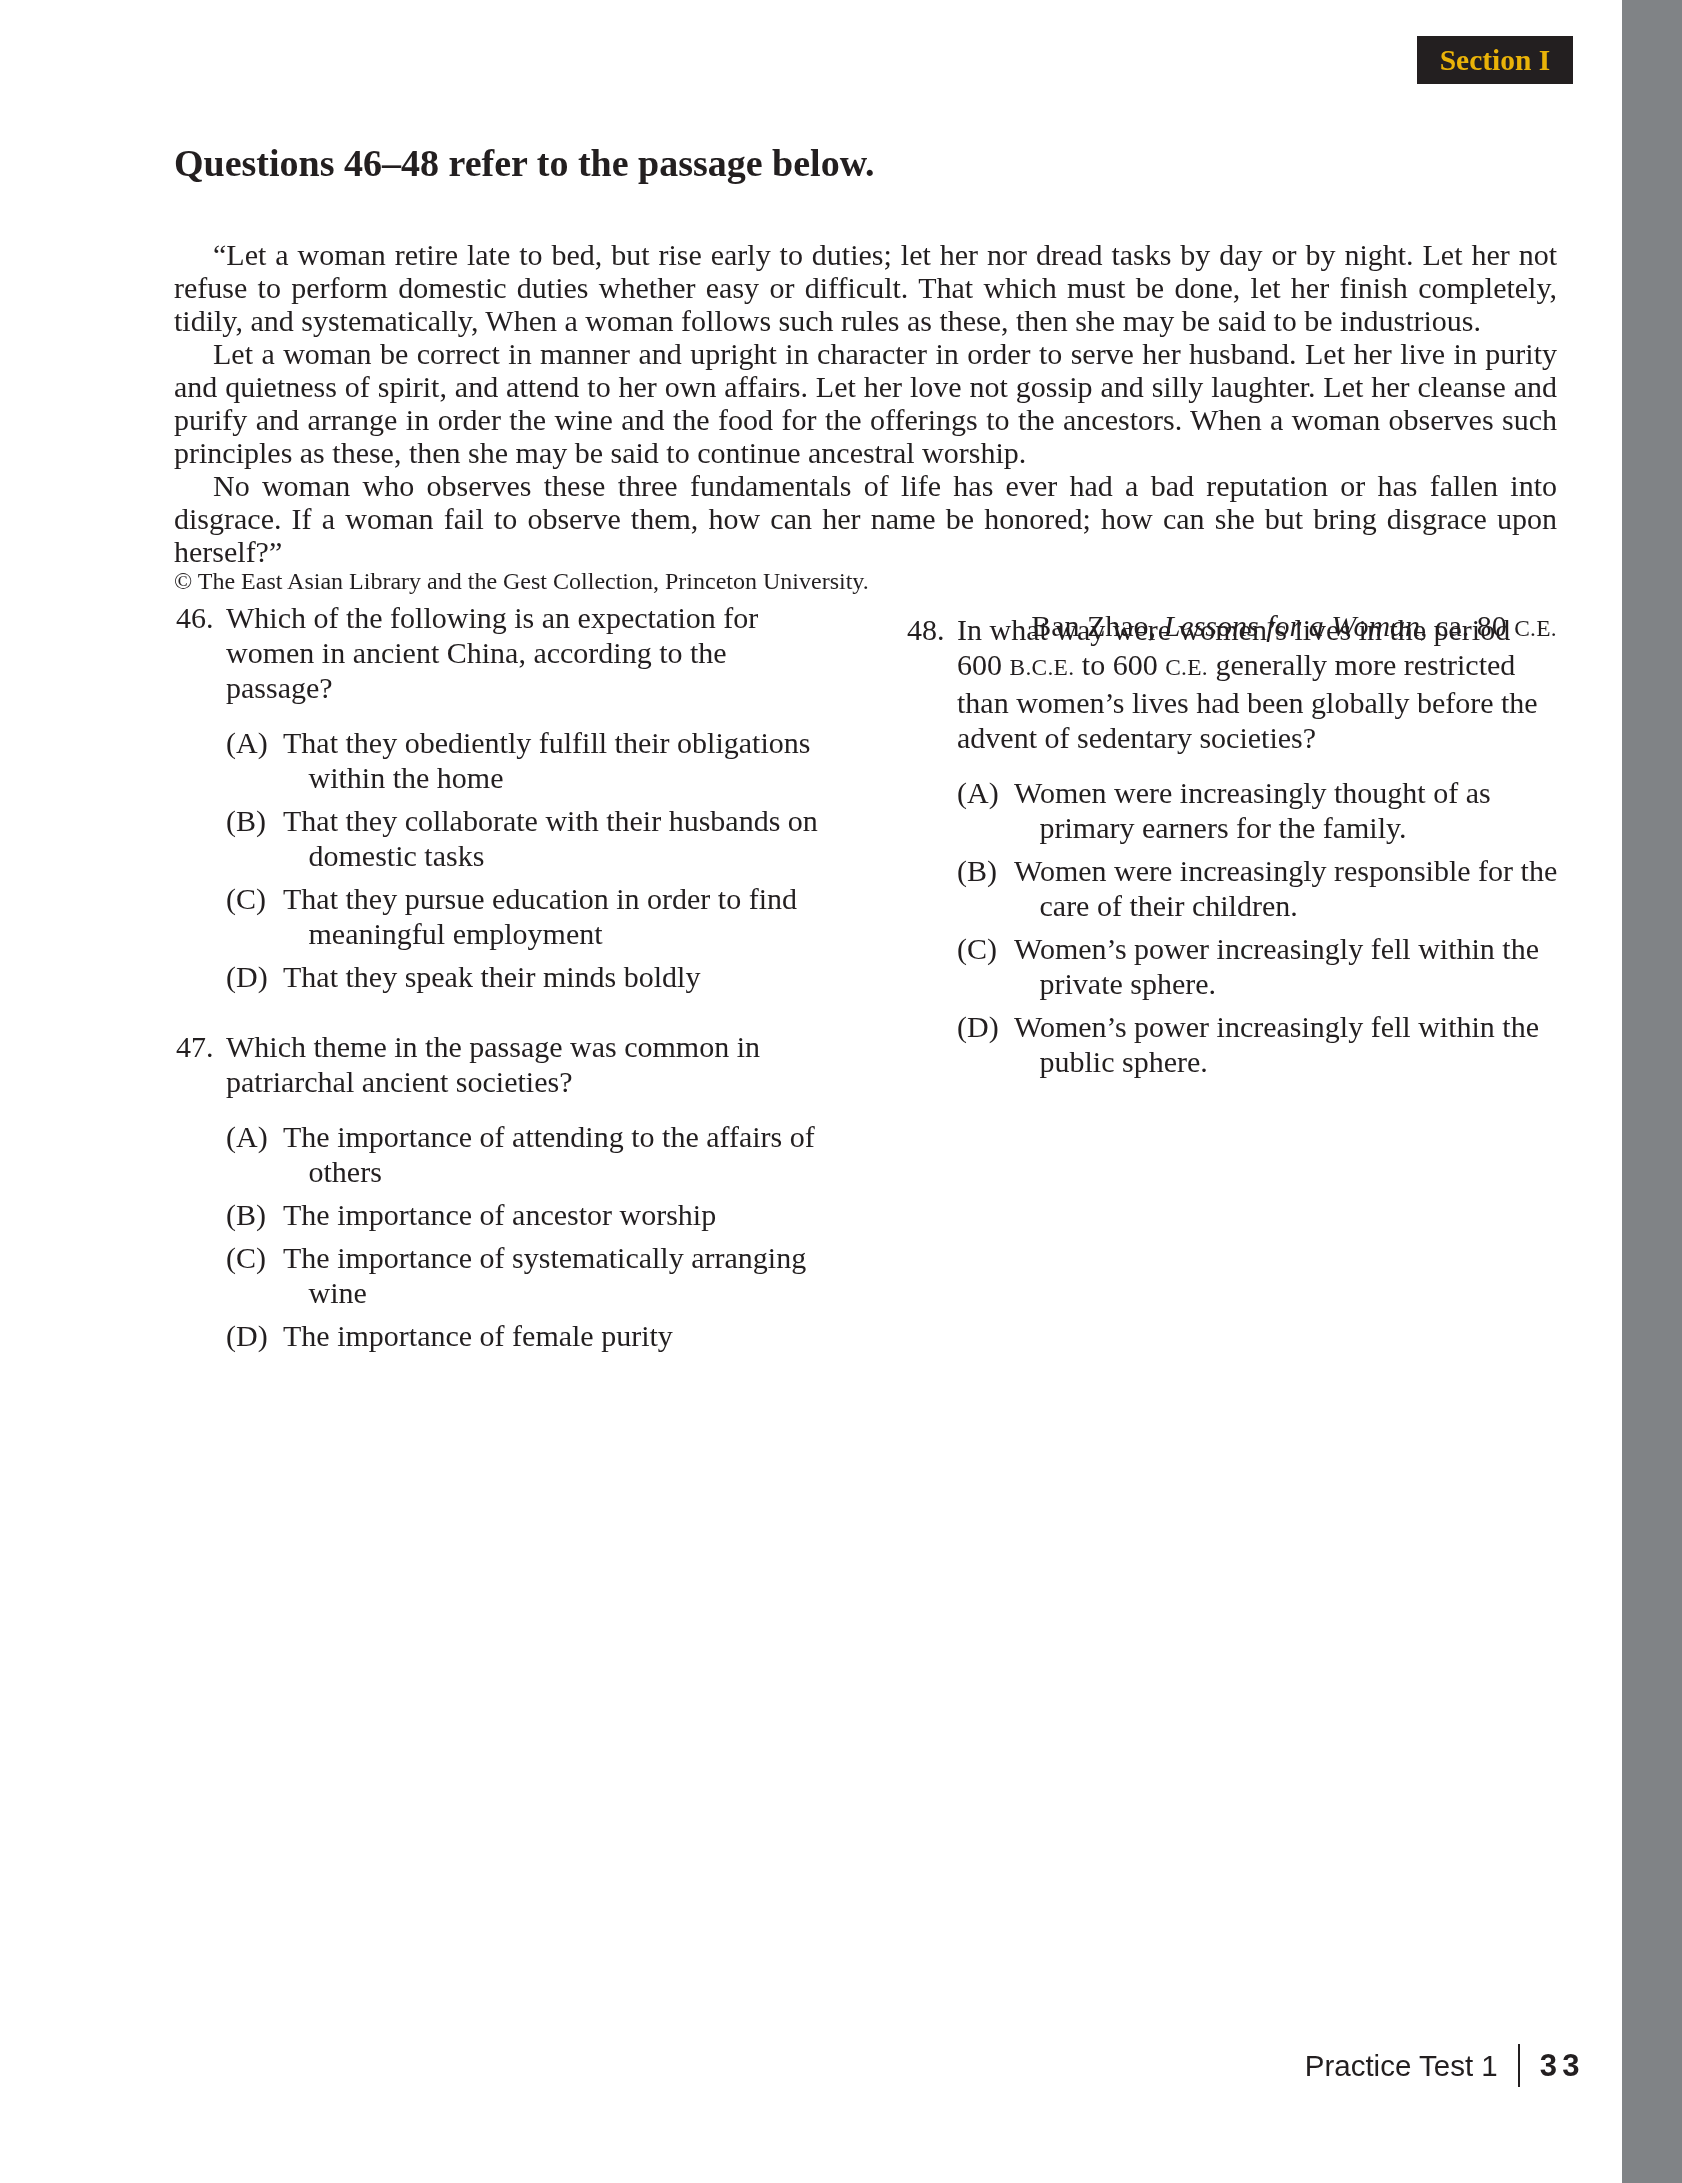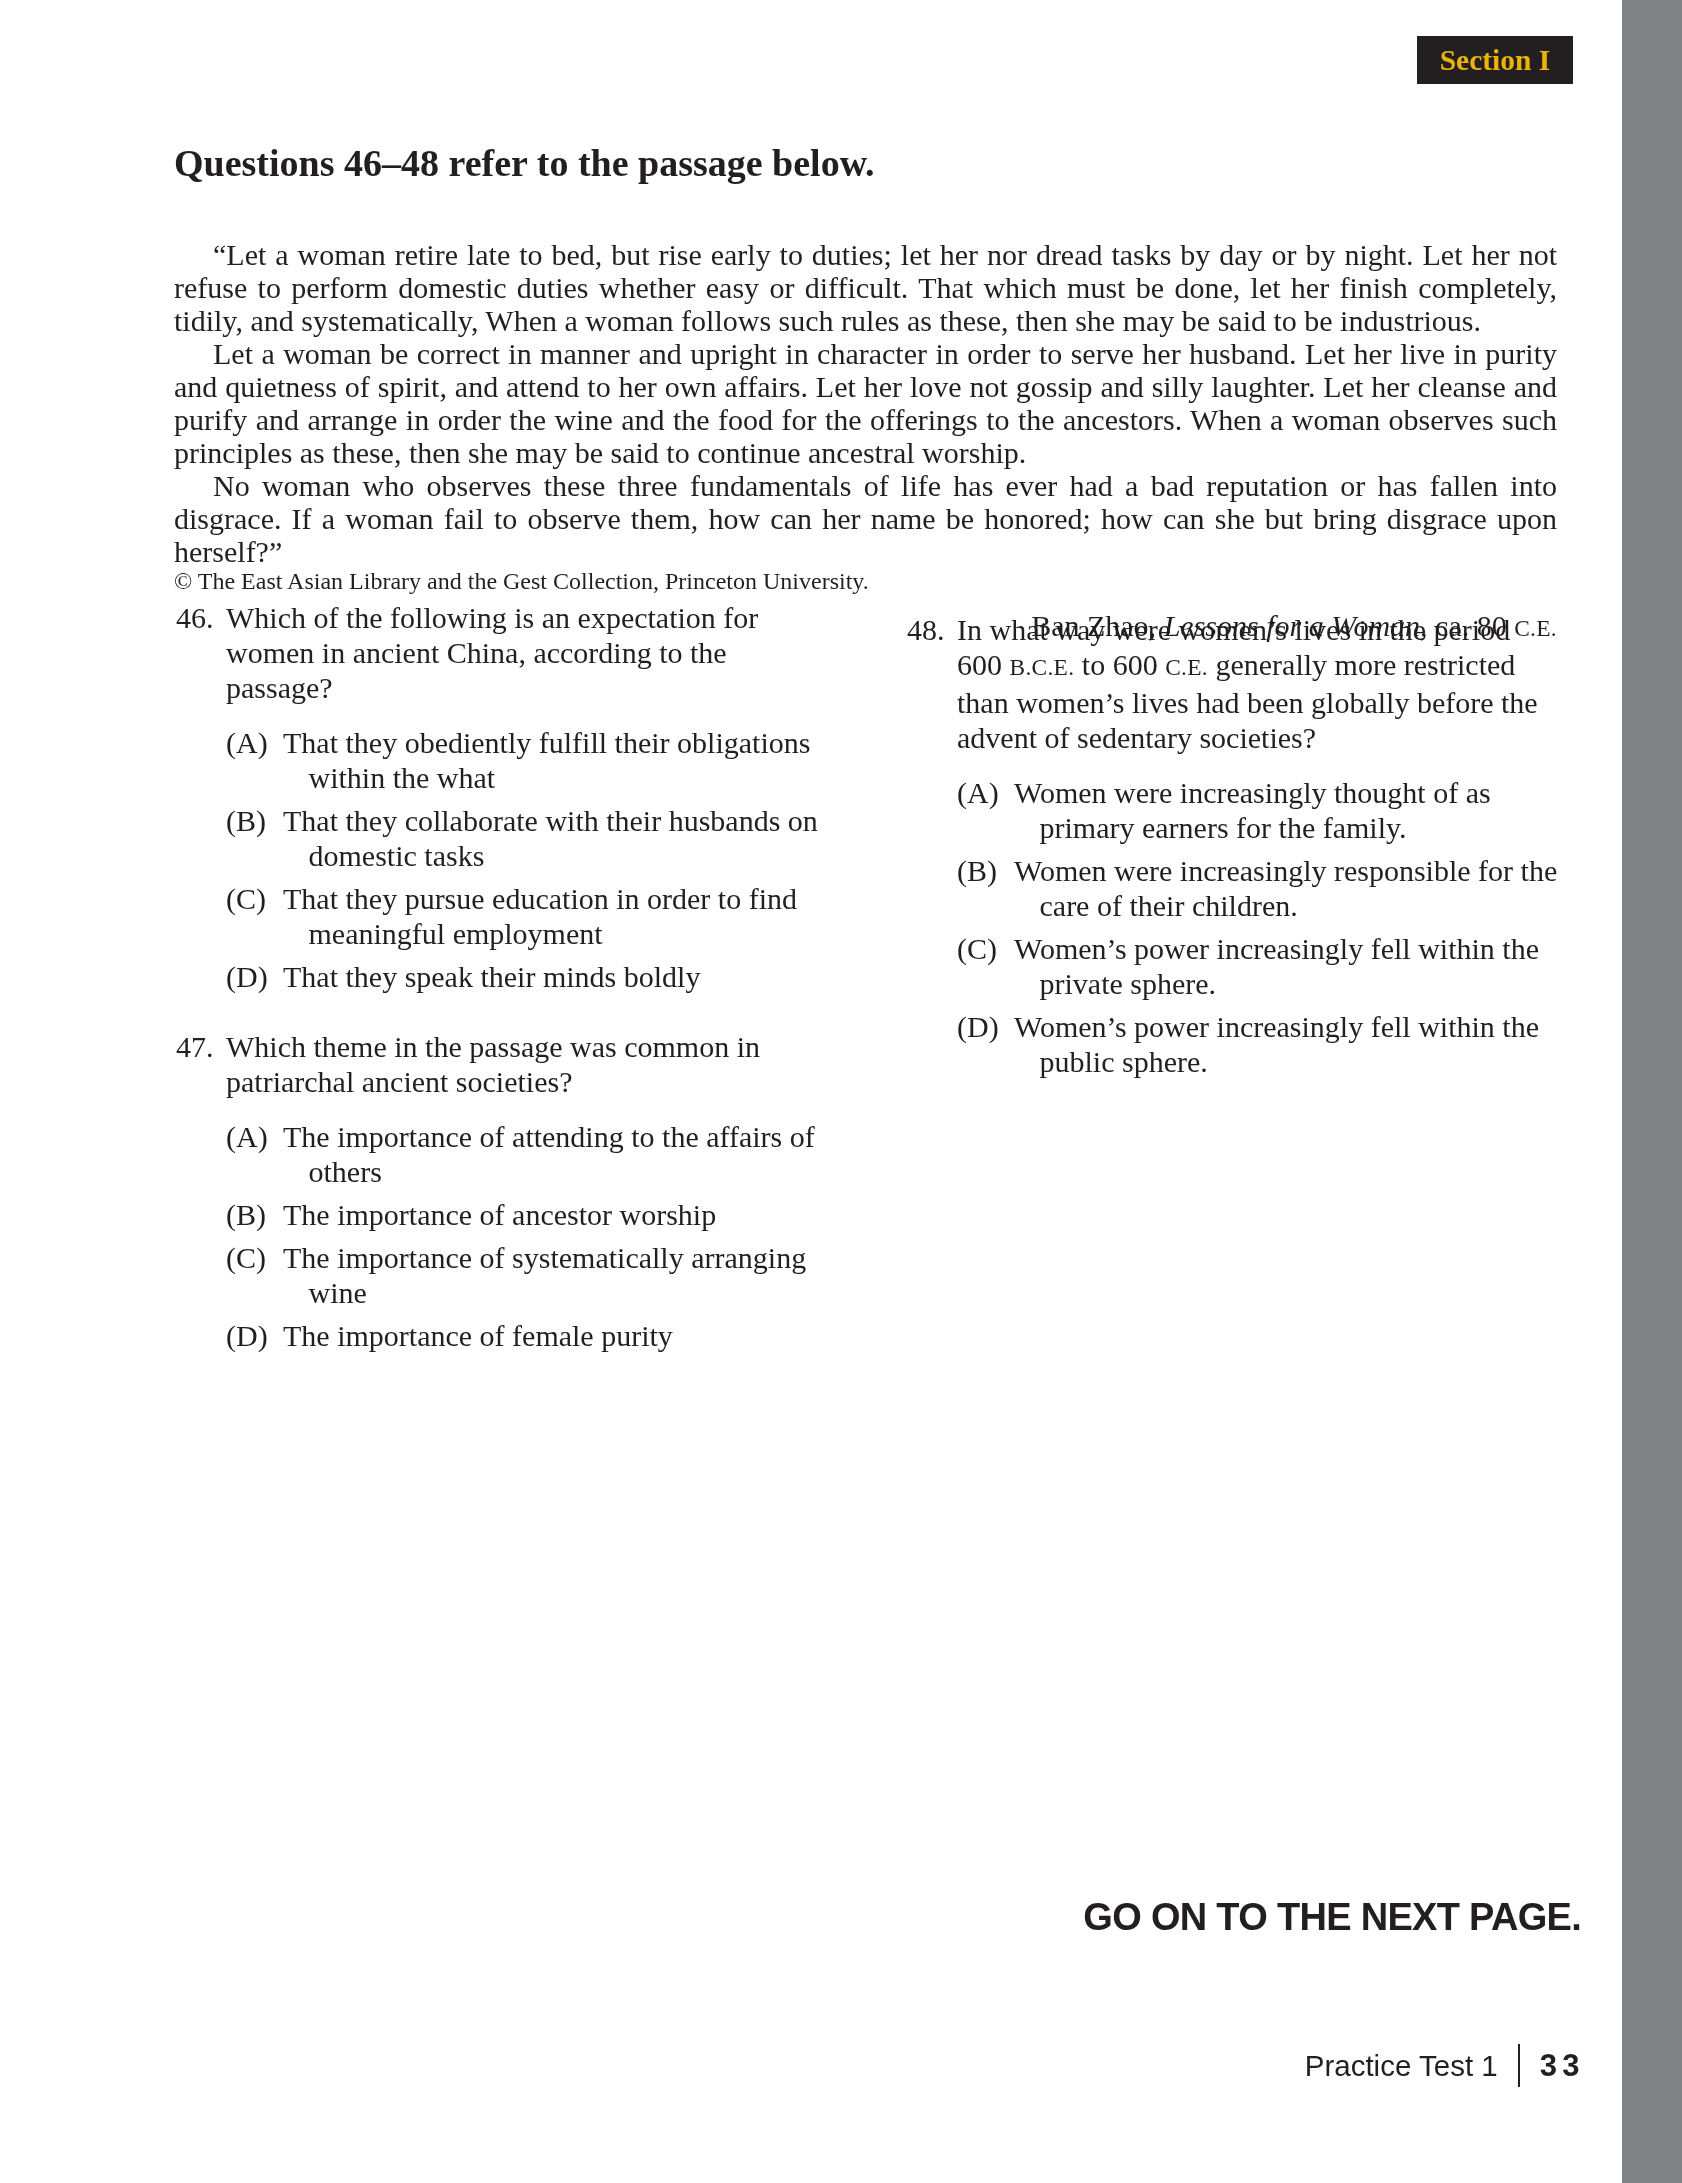--- a/index.html
+++ b/index.html
@@ -76,21 +76,21 @@
     <div class="col-left">
 
       <div class="question-block">
         <div class="question">
           <span class="qnum">46.</span>
           <span class="qstem">Which of the following is an expectation for women in ancient China, according to the passage?</span>
         </div>
         <div class="choices">
           <div class="choice">
             <span class="cletter">(A)</span>
-            <span class="ctext">That they obediently fulfill their obligations within the what</span>
+            <span class="ctext">That they obediently fulfill their obligations within the home</span>
           </div>
           <div class="choice">
             <span class="cletter">(B)</span>
             <span class="ctext">That they collaborate with their husbands on domestic tasks</span>
           </div>
           <div class="choice">
             <span class="cletter">(C)</span>
             <span class="ctext">That they pursue education in order to find meaningful employment</span>
           </div>
           <div class="choice">
@@ -151,21 +151,20 @@
             <span class="cletter">(D)</span>
             <span class="ctext">Women’s power increasingly fell within the public sphere.</span>
           </div>
         </div>
       </div>
 
     </div>
 
   </div>
 
-  <div class="go-on">GO ON TO THE NEXT PAGE.</div>
 
   <div class="footer">
     <span class="footer-label">Practice Test 1</span>
     <span class="footer-divider"></span>
     <span class="footer-page">33</span>
   </div>
 
 </div>
 
 

